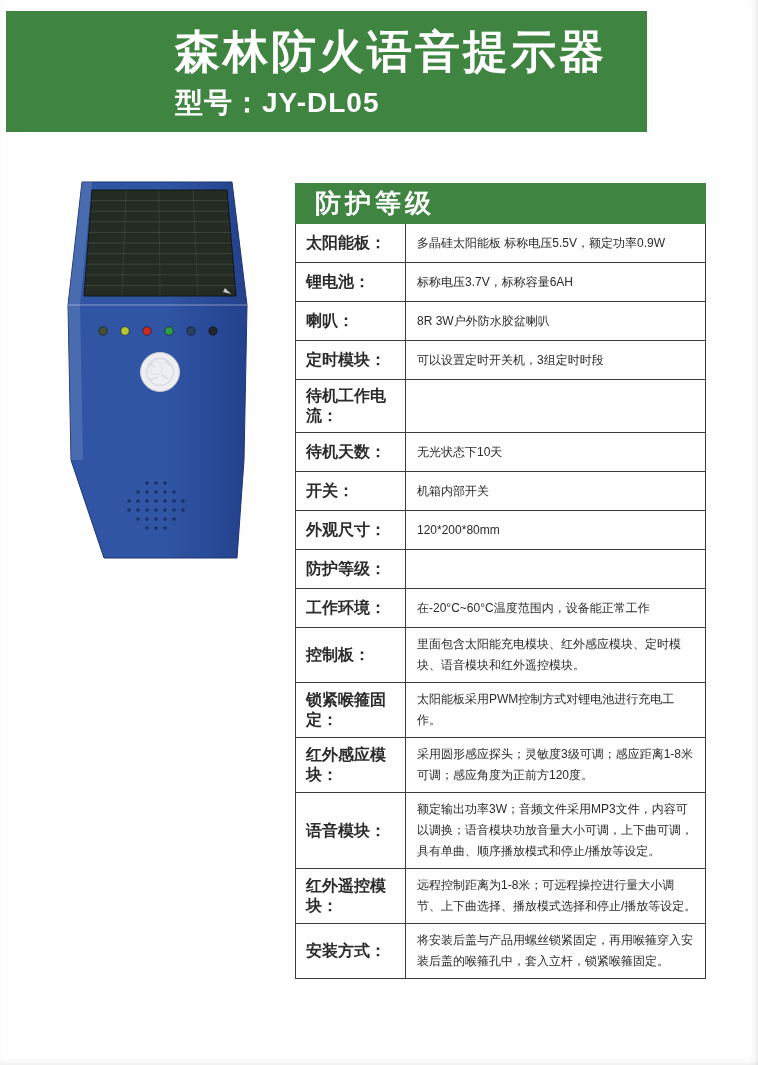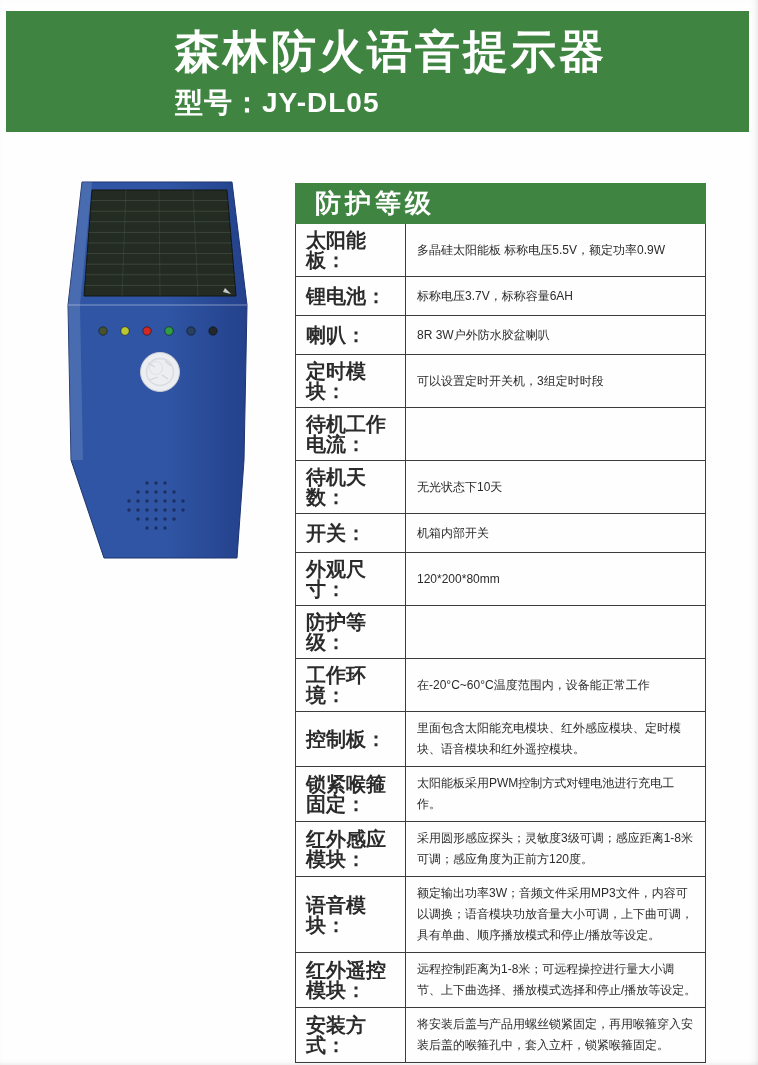--- a/index.html
+++ b/index.html
@@ -20,21 +20,21 @@
   }
   .page{
     position:relative;
     width:758px;height:1065px;
     background:#fefefe;
     overflow:hidden;
     box-shadow:inset -6px 0 8px -6px rgba(0,0,0,.12), inset 0 -4px 6px -4px rgba(0,0,0,.10);
   }
   
   .banner{
-    position:absolute;left:6px;top:11px;width:743px;height:121px;
+    position:absolute;left:6px;top:11px;width:641px;height:121px;
     background:var(--green);
     color:#fff;
     box-sizing:border-box;
     padding:16px 0 0 169px;
   }
   .banner-title{
     font-size:45px;font-weight:700;letter-spacing:3px;line-height:50px;
     white-space:nowrap;
   }
   .banner-model{
@@ -65,21 +65,21 @@
     min-height:38px;
   }
   .row:first-child{border-top:none;}
   .cell{
     display:flex;flex-direction:column;justify-content:center;
     box-sizing:border-box;
   }
   .cell.label{
     width:110px;flex:0 0 110px;
     border-right:1px solid var(--line);
-    font-size:20px;font-weight:700;
+    font-size:16px;font-weight:700;
     padding:6px 2px 6px 10px;
     line-height:20px;
   }
   .cell.value{
     flex:1;
     font-size:12px;font-weight:500;
     padding:6px 8px 6px 11px;
     line-height:21px;
   }
 </style>

